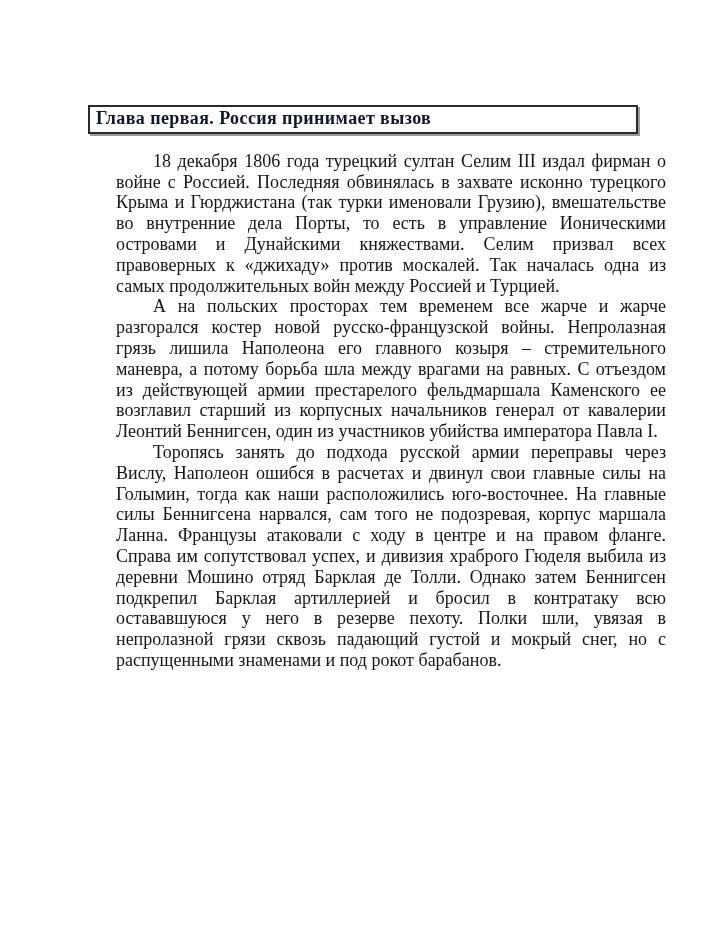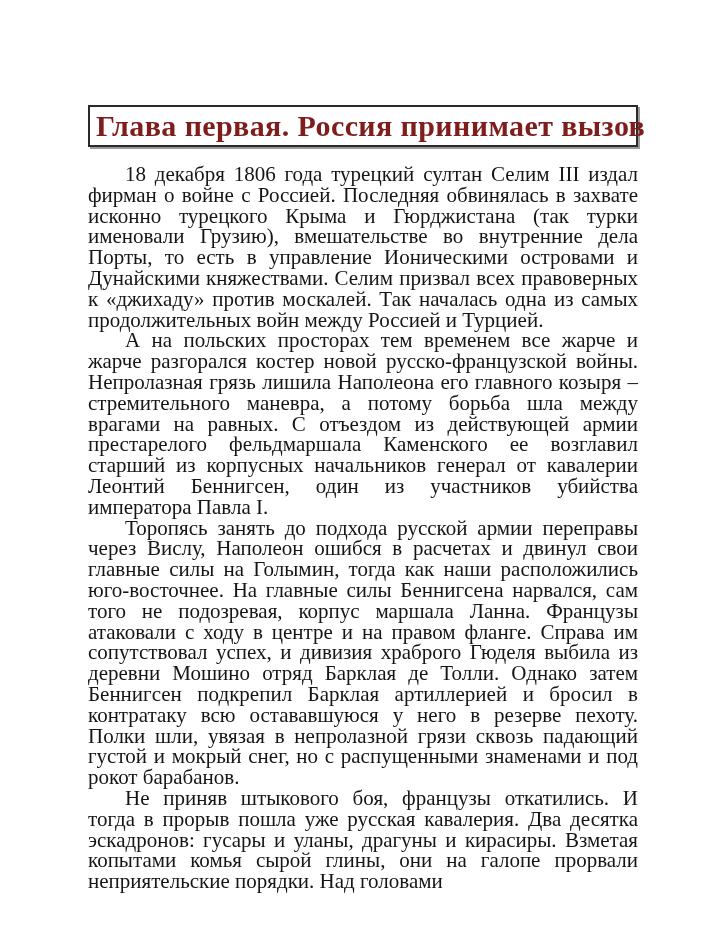--- a/index.html
+++ b/index.html
@@ -22,48 +22,47 @@
   }
   .title-box {
     margin: 105px 88px 0 88px;
     border: 2px solid #2a2a2a;
     box-shadow: 2px 2px 0 0 #9a9a9a;
     padding: 2px 6px 3px 6px;
     background: #ffffff;
   }
   .title-box h1 {
     margin: 0;
-    font-size: 30px;
+    font-size: 18px;
     line-height: 1.1;
     font-weight: bold;
     letter-spacing: 0.4px;
     white-space: nowrap;
-    color: #7f1d1d;
+    color: #0f172a;
   }
   .content {
-    margin: 17px 88px 0 88px;
+    margin: 17px 88px 0 116px;
     width: 550px;
     text-align: justify;
-    font-size: 21px;
+    font-size: 18px;
     line-height: 20.8px;
   }
   .content p {
     margin: 0;
     text-indent: 37px;
   }
 </style>
 </head>
 <body>
 
 <div class="page">
 
   <div class="title-box">
     <h1>Глава первая. Россия принимает вызов</h1>
   </div>
 
   <div class="content">
     <p>18 декабря 1806 года турецкий султан Селим III издал фирман о войне с Россией. Последняя обвинялась в захвате исконно турецкого Крыма и Гюрджистана (так турки именовали Грузию), вмешательстве во внутренние дела Порты, то есть в управление Ионическими островами и Дунайскими княжествами. Селим призвал всех правоверных к «джихаду» против москалей. Так началась одна из самых продолжительных войн между Россией и Турцией.</p>
     <p>А на польских просторах тем временем все жарче и жарче разгорался костер новой русско-французской войны. Непролазная грязь лишила Наполеона его главного козыря – стремительного маневра, а потому борьба шла между врагами на равных. С отъездом из действующей армии престарелого фельдмаршала Каменского ее возглавил старший из корпусных начальников генерал от кавалерии Леонтий Беннигсен, один из участников убийства императора Павла I.</p>
     <p>Торопясь занять до подхода русской армии переправы через Вислу, Наполеон ошибся в расчетах и двинул свои главные силы на Голымин, тогда как наши расположились юго-восточнее. На главные силы Беннигсена нарвался, сам того не подозревая, корпус маршала Ланна. Французы атаковали с ходу в центре и на правом фланге. Справа им сопутствовал успех, и дивизия храброго Гюделя выбила из деревни Мошино отряд Барклая де Толли. Однако затем Беннигсен подкрепил Барклая артиллерией и бросил в контратаку всю остававшуюся у него в резерве пехоту. Полки шли, увязая в непролазной грязи сквозь падающий густой и мокрый снег, но с распущенными знаменами и под рокот барабанов.</p>
-    <p>Не приняв штыкового боя, французы откатились. И тогда в прорыв пошла уже русская кавалерия. Два десятка эскадронов: гусары и уланы, драгуны и кирасиры. Взметая копытами комья сырой глины, они на галопе прорвали неприятельские порядки. Над головами</p>
   </div>
 
 </div>
 
 </body></html>

